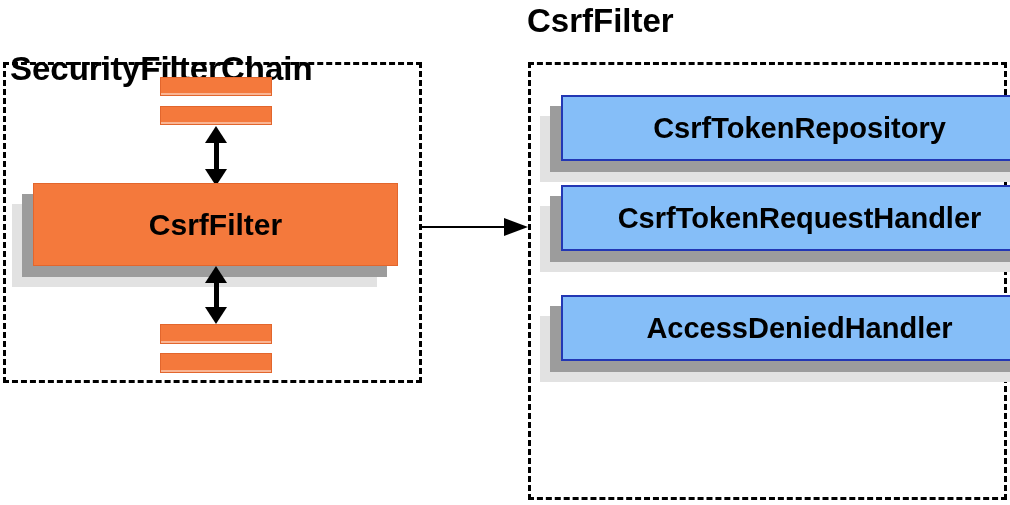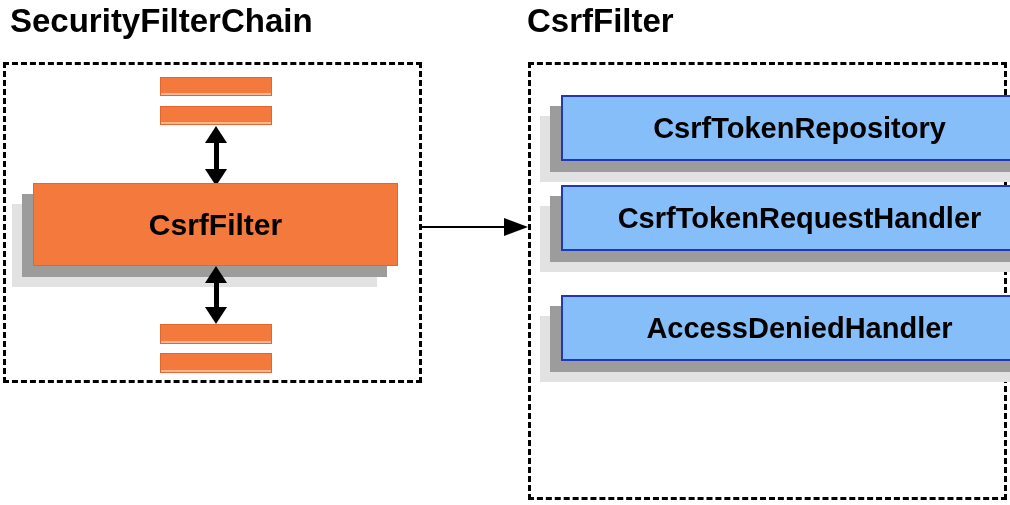--- a/index.html
+++ b/index.html
@@ -16,21 +16,21 @@
     overflow: hidden;
   }
   .section-title {
     position: absolute;
     top: 2px;
     font-size: 33px;
     font-weight: bold;
     color: #000000;
     white-space: nowrap;
   }
-  .title-left  { left: 10px; }
+  .title-left  { left: 10px; margin-top: 48px; }
   .title-right { left: 527px; }
 
   .dashed-box {
     position: absolute;
     border: 3px dashed #000000;
     box-sizing: border-box;
     background: transparent;
   }
   .left-box  { left: 3px;   top: 62px; width: 419px; height: 321px; }
   .right-box { left: 528px; top: 62px; width: 479px; height: 438px; }

